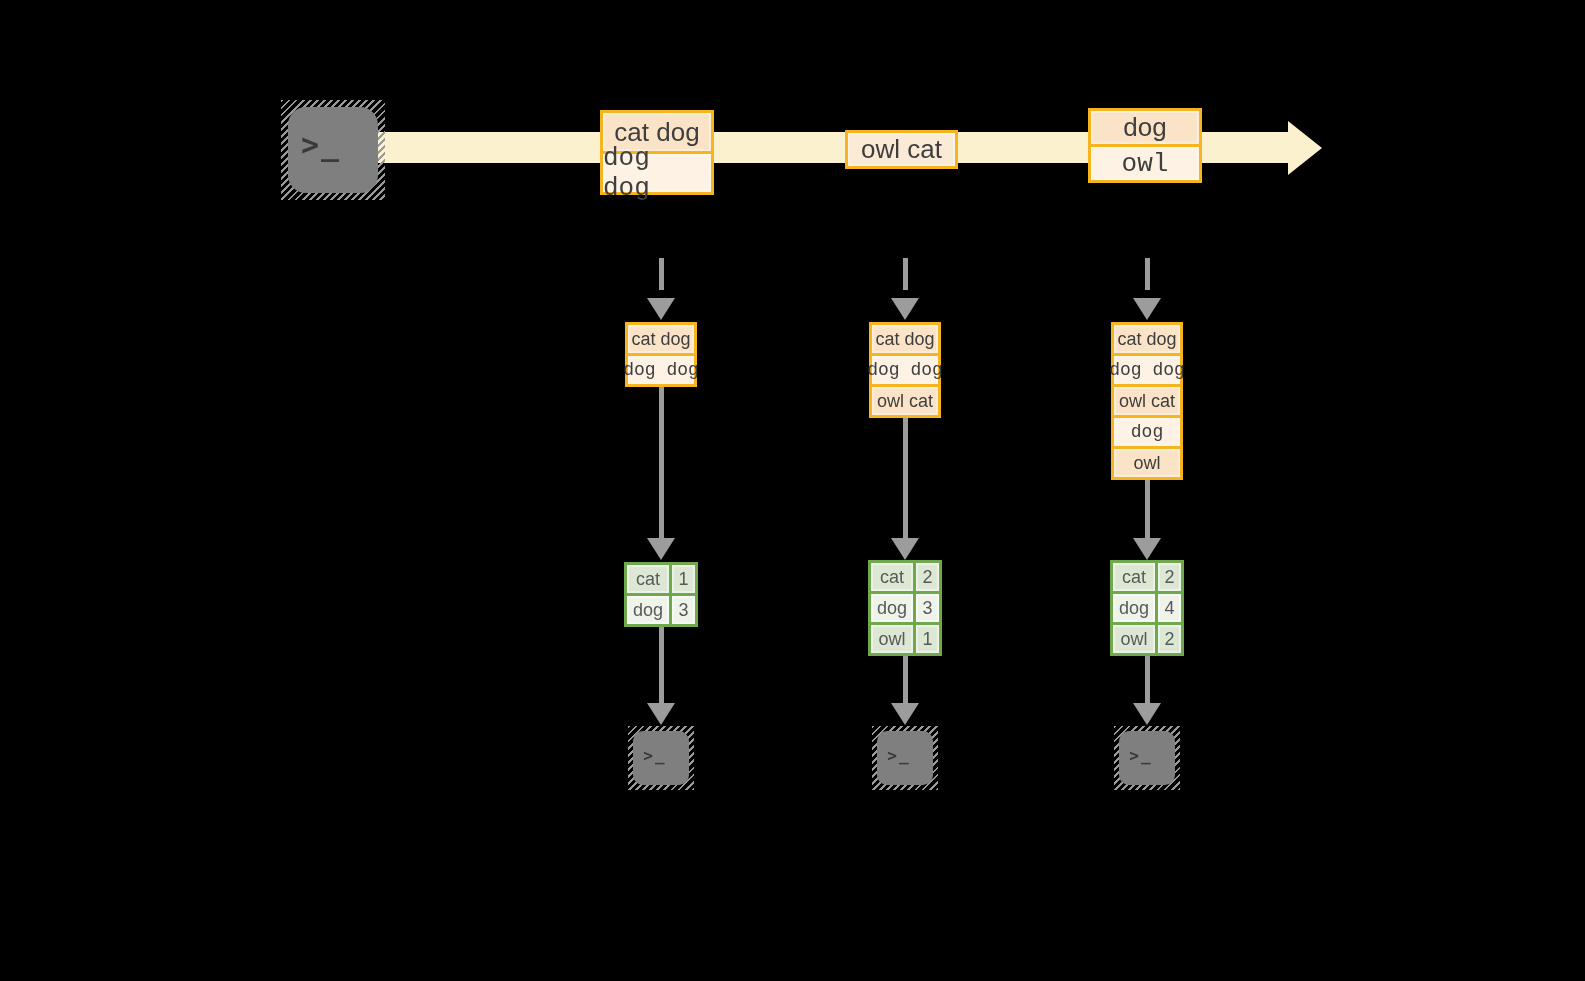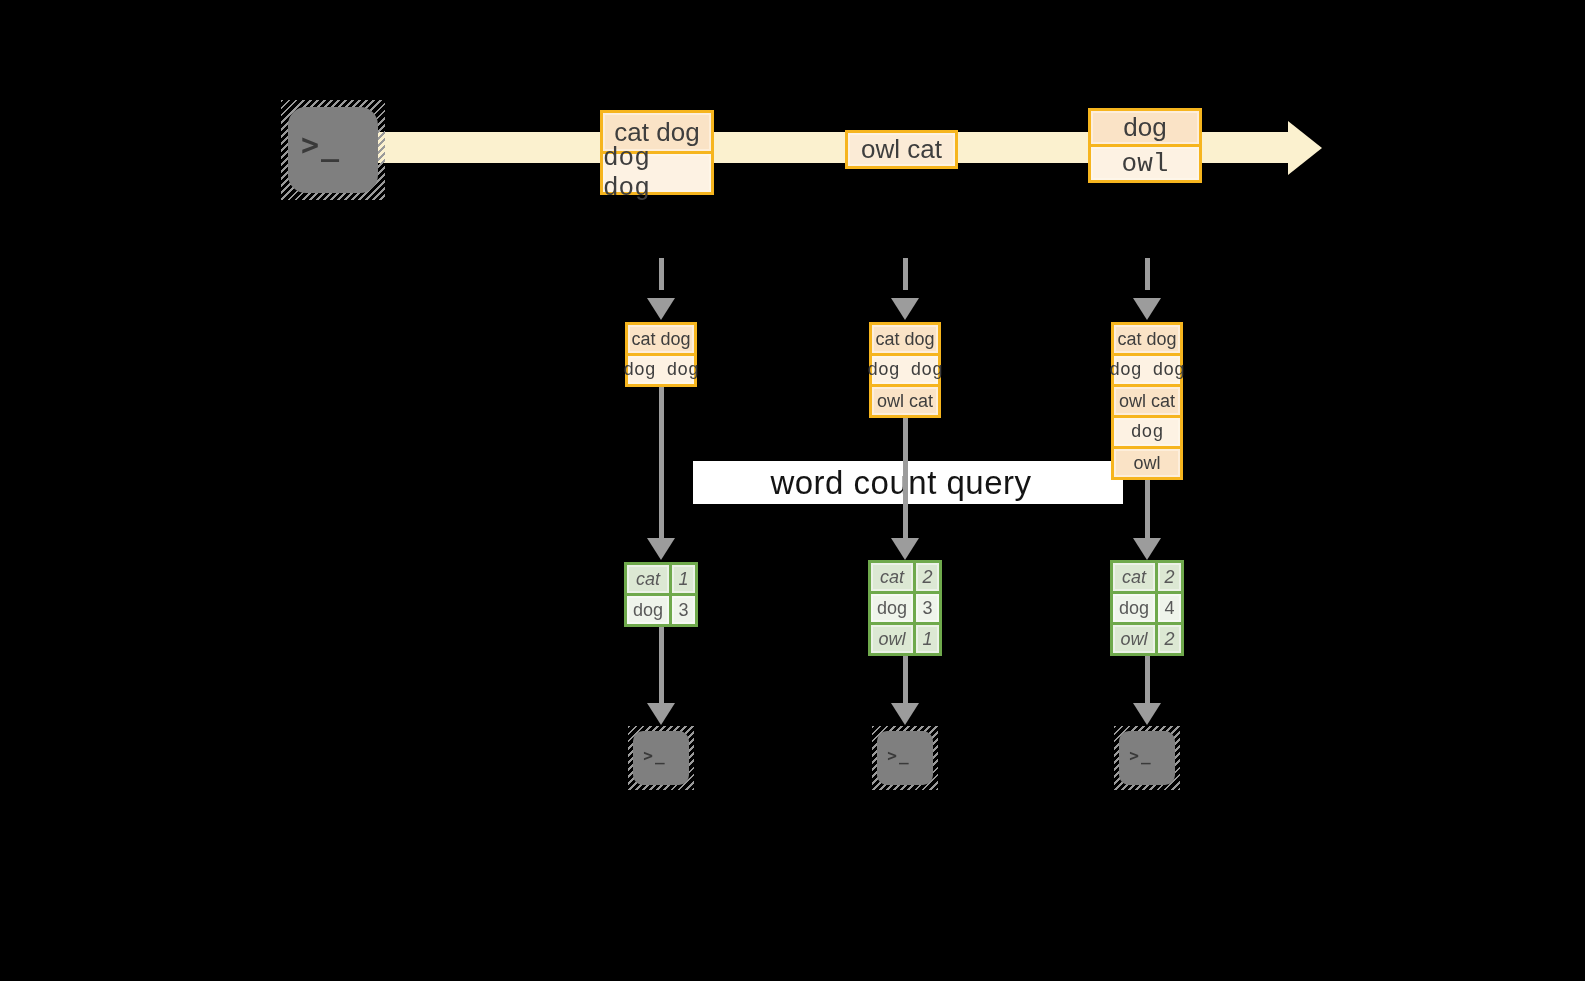--- a/index.html
+++ b/index.html
@@ -42,21 +42,21 @@
         box-shadow:inset 0 0 0 2px rgba(255,250,240,.5);}
   .peach{background:var(--c-peach,#FAE3C6);}
   .cream{background:var(--c-cream,#FDF2E3);font-family:Liberation Mono, monospace;}
   .mid{background:var(--c-mid,#FBEBD6);}
 
   
   .wtable{position:absolute;display:grid;grid-template-columns:42px 23px;gap:3px;padding:3px;
         background:var(--c-green,#6FA94C);z-index:3;}
   .wtable .cell{height:28px;display:flex;align-items:center;justify-content:center;
         font-size:18px;color:#595959;box-shadow:inset 0 0 0 2px rgba(255,255,255,.45);}
-  .gdark{background:var(--c-gdark,#DCE8D3);font-style:italic;}
+  .gdark{background:var(--c-gdark,#DCE8D3);}
   .glight{background:var(--c-glight,#EFF4EB);}
 
   
   .vline{position:absolute;width:5px;background:var(--c-arrow,#9C9C9C);z-index:2;}
   .ahead{position:absolute;width:0;height:0;z-index:2;
         border-left:14px solid transparent;border-right:14px solid transparent;
         border-top:22px solid var(--c-arrow,#9C9C9C);}
 
   
   .query{position:absolute;left:693px;top:461px;width:430px;height:43px;
@@ -172,15 +172,14 @@
 
   <div class="vline" style="left:1145px;top:656px;height:47px;"></div>
   <div class="ahead" style="left:1133px;top:703px;"></div>
 
   <div class="terminal small" style="left:1114px;top:726px;">
     <div class="body">
       <span class="glyph">&gt;_</span>
     </div>
   </div>
 
-  <div class="query">word count query</div>
 
 </div>
 
 </body></html>

